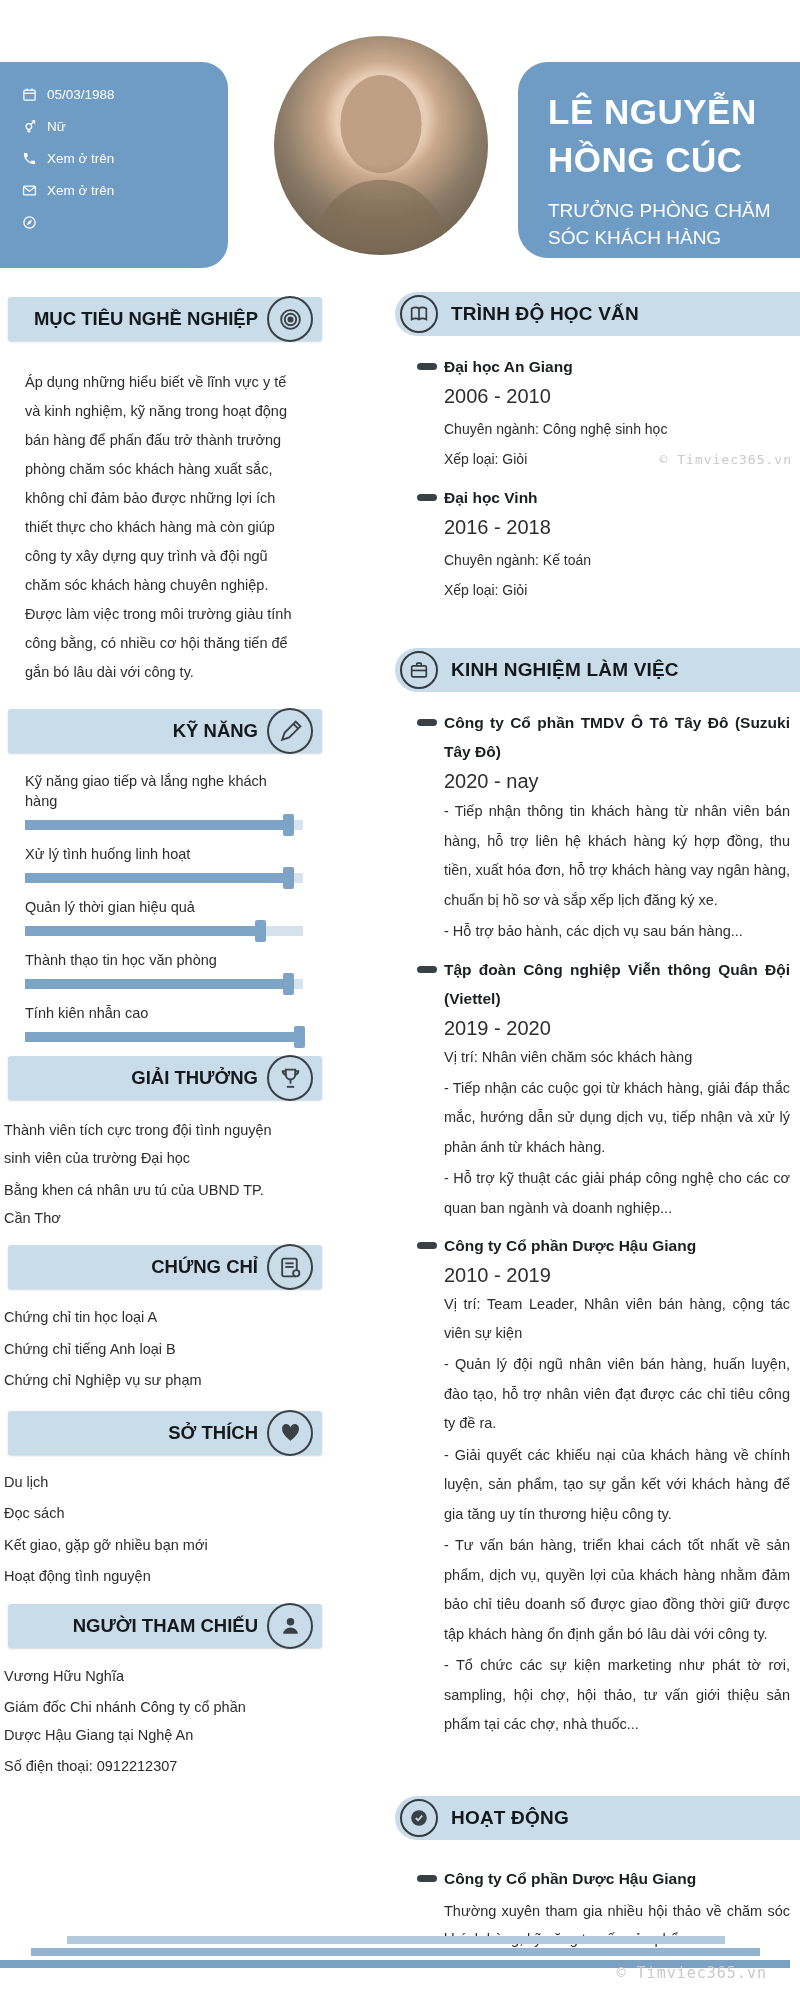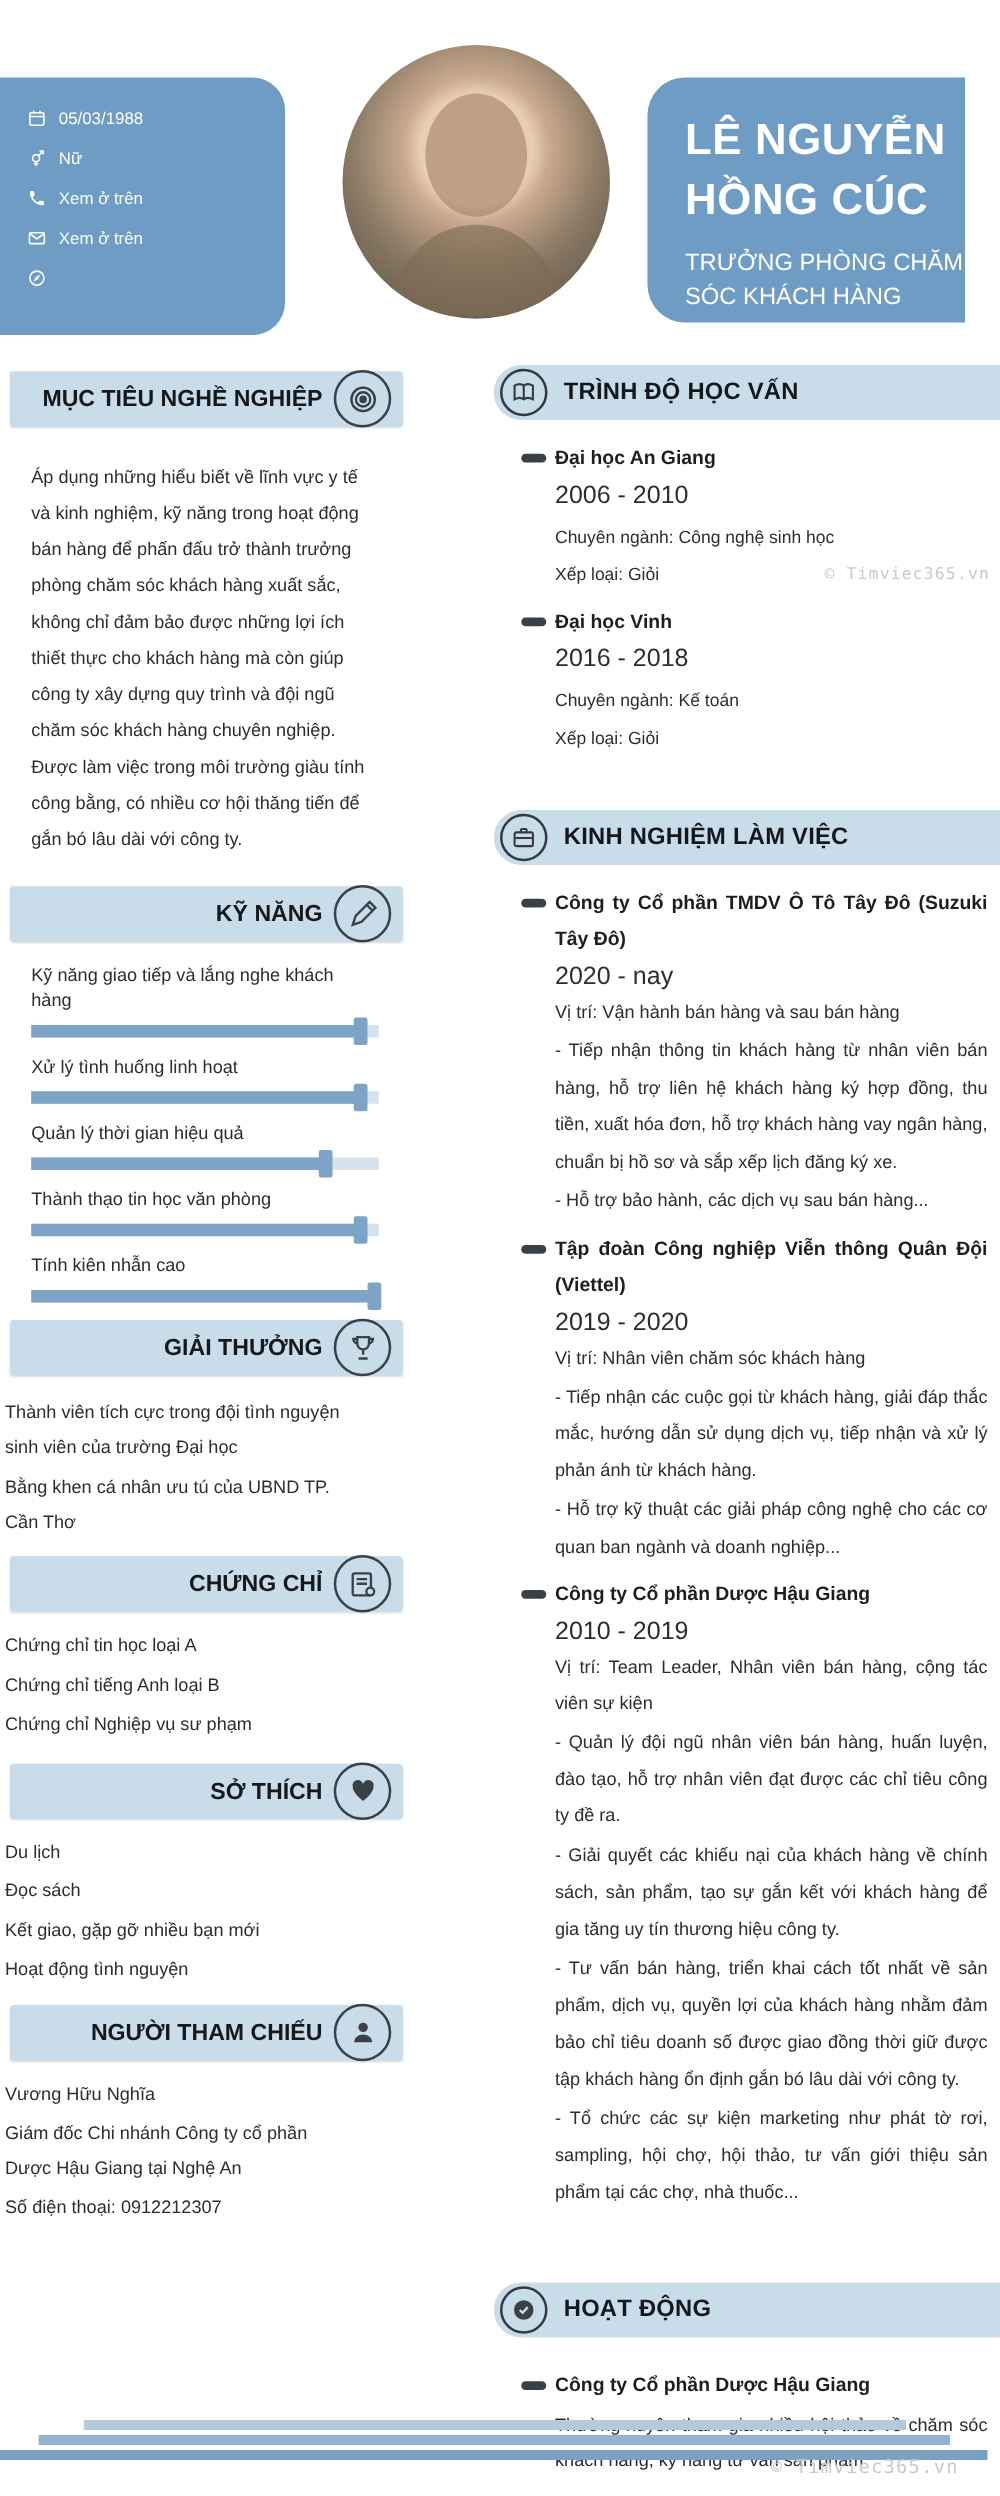--- a/index.html
+++ b/index.html
@@ -11,21 +11,21 @@
         font-family:"Liberation Sans",sans-serif;color:#2d2d2d;}
 
   
   .contact-box{position:absolute;left:0;top:62px;width:228px;height:206px;background:var(--accent);
                border-radius:0 26px 26px 0;box-sizing:border-box;padding:24px 14px 0 22px;color:#fff;}
   .c-item{display:flex;align-items:flex-start;gap:10px;margin-bottom:13px;font-size:13.5px;line-height:1.4;}
   .c-item svg{width:15px;height:15px;flex:none;margin-top:1px;}
   .photo{position:absolute;left:274px;top:36px;width:214px;height:219px;border-radius:50%;overflow:hidden;
          background:radial-gradient(circle at 50% 38%,#e8cdb4 0 26%,#caa98c 34%,#8a7a66 58%,#544a3e 100%);}
   .photo svg{width:100%;height:100%;display:block;}
-  .name-box{position:absolute;left:518px;top:62px;width:254px;height:196px;background:var(--accent);
+  .name-box{position:absolute;left:518px;top:62px;width:282px;height:196px;background:var(--accent);
             border-radius:30px 0 0 30px;box-sizing:border-box;padding:26px 12px 0 30px;color:#fff;}
   .name-line{font-size:35px;font-weight:bold;line-height:1.38;letter-spacing:.5px;}
   .role{margin-top:13px;font-size:19px;line-height:1.42;width:235px;}
 
   
   .col-left{position:absolute;left:0;top:297px;width:332px;}
   .col-right{position:absolute;left:395px;top:292px;width:405px;}
 
   
   .lbar{margin-left:8px;width:314px;height:44px;background:var(--bar);border-radius:3px;
@@ -316,21 +316,20 @@
       <span class="t">KINH NGHIỆM LÀM VIỆC</span>
     </div>
     <div class="rcontent">
 
       <div class="entry">
         <div class="ehead">
             <span class="dash"></span>
           <span class="ename">Công ty Cổ phần TMDV Ô Tô Tây Đô (Suzuki Tây Đô)</span>
           </div>
         <div class="period">2020 - nay</div>
-        <div class="pos">Vị trí: Vận hành bán hàng và sau bán hàng</div>
         <p class="jbody">- Tiếp nhận thông tin khách hàng từ nhân viên bán hàng, hỗ trợ liên hệ khách hàng ký hợp đồng, thu tiền, xuất hóa đơn, hỗ trợ khách hàng vay ngân hàng, chuẩn bị hồ sơ và sắp xếp lịch đăng ký xe.</p>
         <p class="jbody">- Hỗ trợ bảo hành, các dịch vụ sau bán hàng...</p>
       </div>
 
       <div class="entry">
         <div class="ehead">
             <span class="dash"></span>
           <span class="ename">Tập đoàn Công nghiệp Viễn thông Quân Đội (Viettel)</span>
           </div>
         <div class="period">2019 - 2020</div>
@@ -340,21 +339,21 @@
       </div>
 
       <div class="entry">
         <div class="ehead">
             <span class="dash"></span>
           <span class="ename">Công ty Cổ phần Dược Hậu Giang</span>
           </div>
         <div class="period">2010 - 2019</div>
         <div class="pos">Vị trí: Team Leader, Nhân viên bán hàng, cộng tác viên sự kiện</div>
         <p class="jbody">- Quản lý đội ngũ nhân viên bán hàng, huấn luyện, đào tạo, hỗ trợ nhân viên đạt được các chỉ tiêu công ty đề ra.</p>
-        <p class="jbody">- Giải quyết các khiếu nại của khách hàng về chính sách, sản phẩm, tạo sự gắn kết với khách hàng để gia tăng uy tín thương hiệu công ty.</p>
+        <p class="jbody">- Giải quyết các khiếu nại của khách hàng về chính luyện, sản phẩm, tạo sự gắn kết với khách hàng để gia tăng uy tín thương hiệu công ty.</p>
         <p class="jbody">- Tư vấn bán hàng, triển khai cách tốt nhất về sản phẩm, dịch vụ, quyền lợi của khách hàng nhằm đảm bảo chỉ tiêu doanh số được giao đồng thời giữ được tập khách hàng ổn định gắn bó lâu dài với công ty.</p>
         <p class="jbody">- Tổ chức các sự kiện marketing như phát tờ rơi, sampling, hội chợ, hội thảo, tư vấn giới thiệu sản phẩm tại các chợ, nhà thuốc...</p>
       </div>
     </div>
 
     <div class="rbar act-bar">
       <span class="rcirc">
         <svg viewBox="0 0 24 24">
             <circle cx="12" cy="12" r="8.5" fill="#3a4146"></circle>
             <polyline points="8.5,12 11,14.5 15.5,9.5" fill="none" stroke="#c9dcea" stroke-width="2"></polyline>

